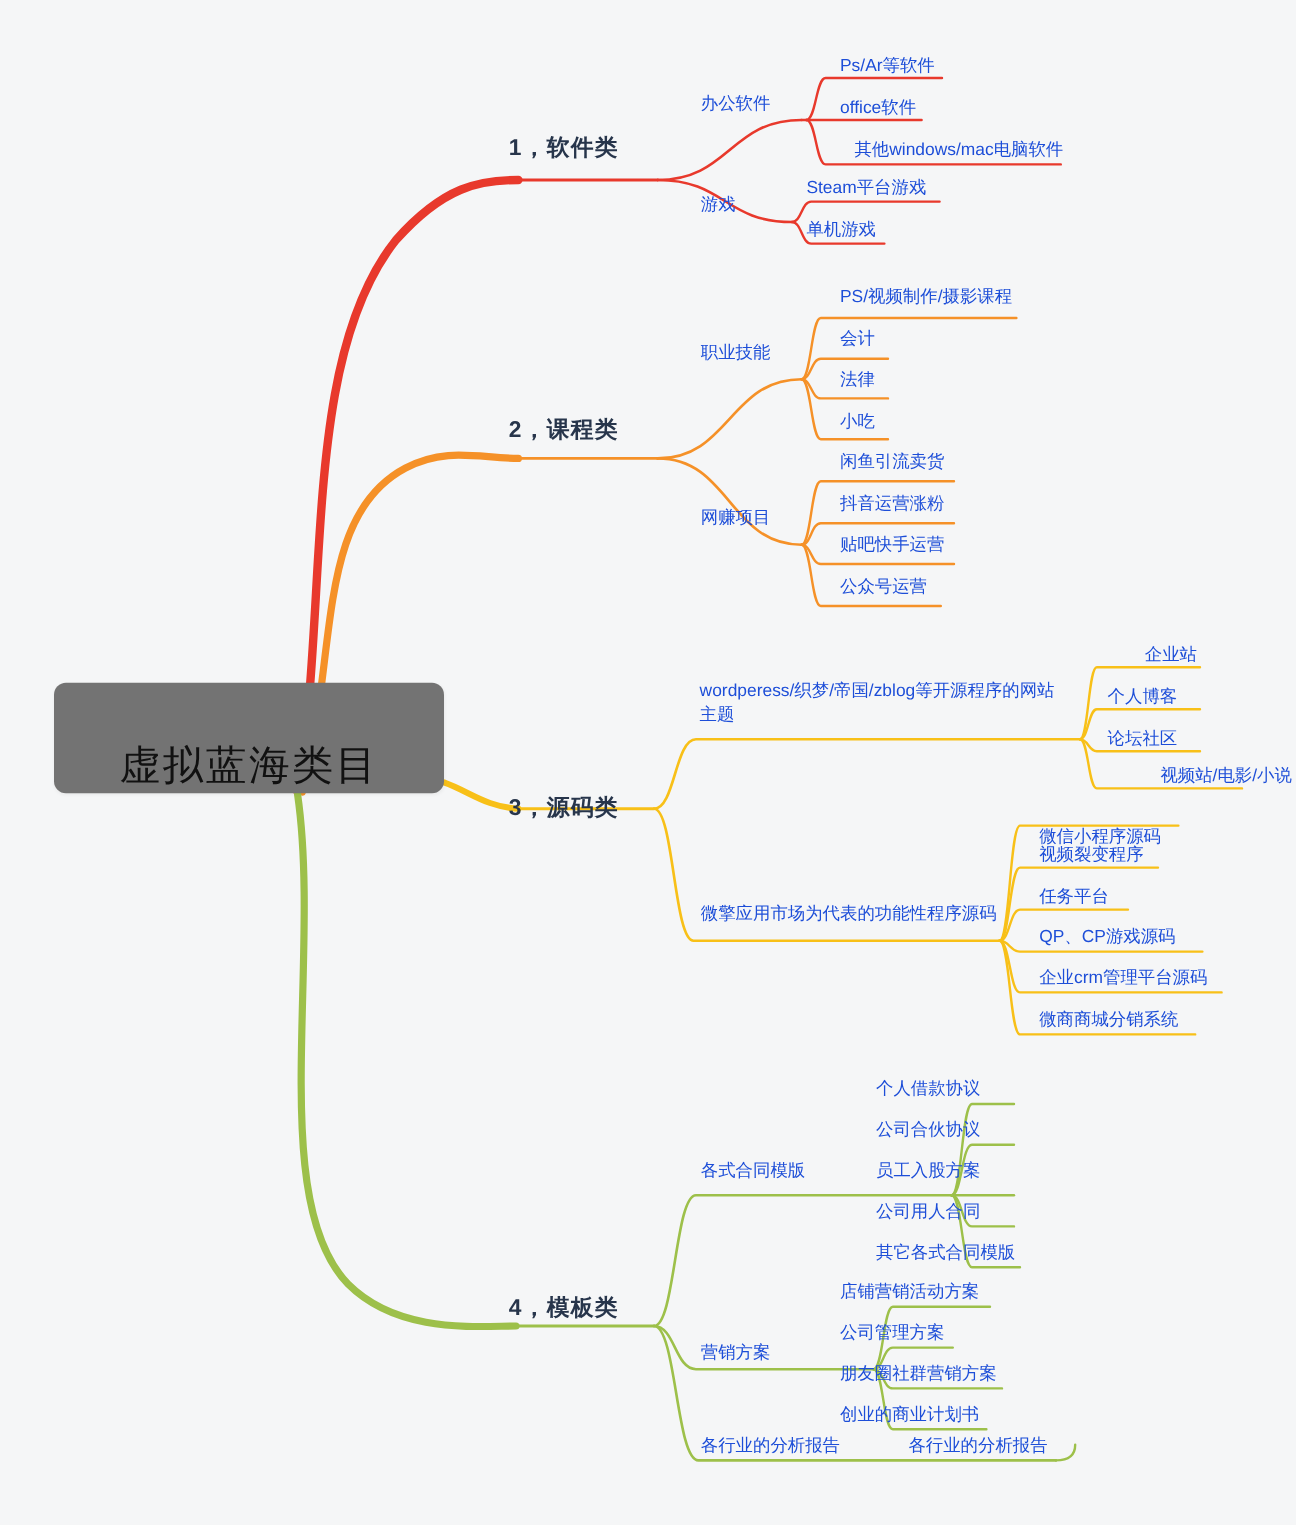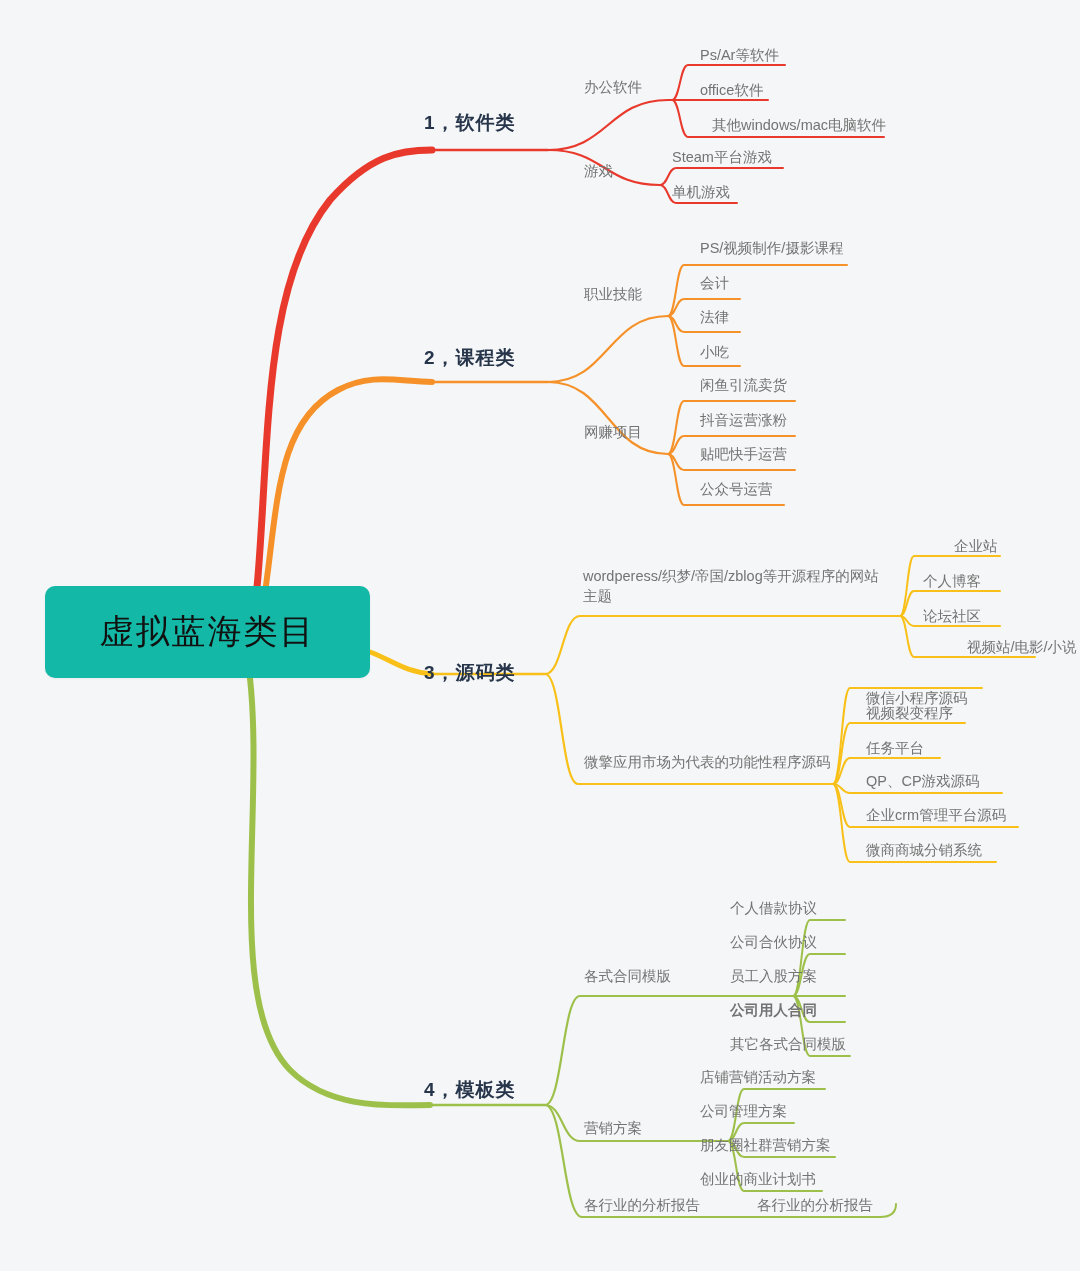--- a/index.html
+++ b/index.html
@@ -18,41 +18,41 @@
     position: absolute;
     left: 0;
     top: 0;
     width: 1080px;
     height: 1271px;
     display: block;
   }
   .root-box {
     position: absolute;
     left: 45px;
-    top: 586px;
+    top: 569px;
     width: 325px;
     height: 92px;
-    background: #14b8a6;
+    background: #737373;
     border-radius: 10px;
     box-shadow: 0 1px 3px rgba(0,0,0,0.05);
     display: flex;
-    align-items: center;
+    align-items: flex-end;
     justify-content: center;
     box-sizing: border-box;
   }
   .root-text {
     font-family: "Liberation Serif", "DejaVu Serif", serif;
     font-size: 34px;
     color: #111111;
     letter-spacing: 2px;
     white-space: nowrap;
   }
   .node-label {
     position: absolute;
-    color: #737373;
+    color: #1d4ed8;
     font-size: 14.5px;
     line-height: 20px;
     white-space: nowrap;
   }
   .node-label.wrap { white-space: normal; }
   .branch-label {
     position: absolute;
     font-weight: bold;
     font-size: 19px;
     color: #27354b;
@@ -154,21 +154,21 @@
 <div class="node-label" style="left:866px; top:738px;">任务平台</div>
 <div class="node-label" style="left:866px; top:771px;">QP、CP游戏源码</div>
 <div class="node-label" style="left:866px; top:805px;">企业crm管理平台源码</div>
 <div class="node-label" style="left:866px; top:840px;">微商商城分销系统</div>
 
 <div class="branch-label" style="left:424px; top:1077px;">4，模板类</div>
 <div class="node-label" style="left:584px; top:966px;">各式合同模版</div>
 <div class="node-label" style="left:730px; top:898px;">个人借款协议</div>
 <div class="node-label" style="left:730px; top:932px;">公司合伙协议</div>
 <div class="node-label" style="left:730px; top:966px;">员工入股方案</div>
-<div class="node-label" style="left:730px; top:1000px;font-weight:bold;">公司用人合同</div>
+<div class="node-label" style="left:730px; top:1000px;">公司用人合同</div>
 <div class="node-label" style="left:730px; top:1034px;">其它各式合同模版</div>
 <div class="node-label" style="left:584px; top:1118px;">营销方案</div>
 <div class="node-label" style="left:700px; top:1067px;">店铺营销活动方案</div>
 <div class="node-label" style="left:700px; top:1101px;">公司管理方案</div>
 <div class="node-label" style="left:700px; top:1135px;">朋友圈社群营销方案</div>
 <div class="node-label" style="left:700px; top:1169px;">创业的商业计划书</div>
 <div class="node-label" style="left:584px; top:1195px;">各行业的分析报告</div>
 <div class="node-label" style="left:757px; top:1195px;">各行业的分析报告</div>
 
 </body></html>

